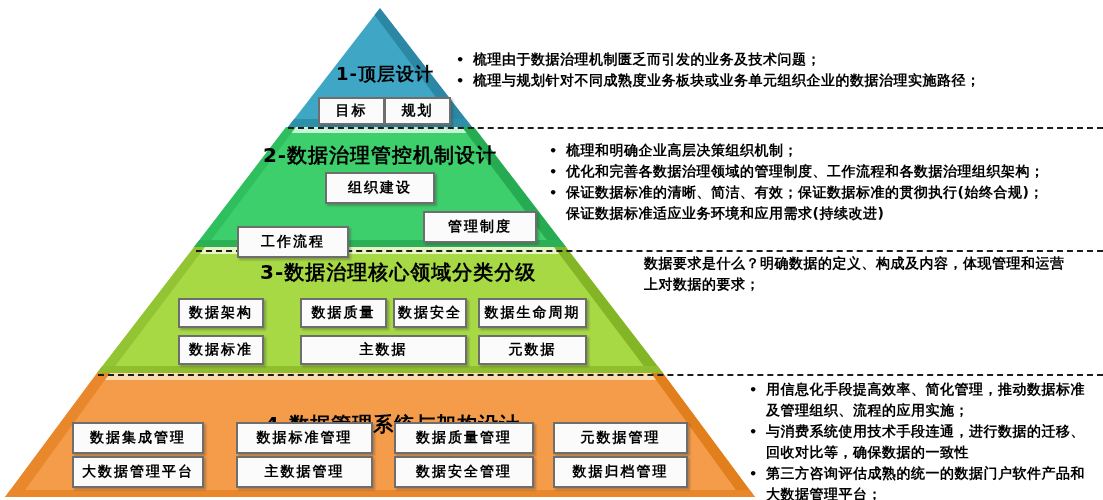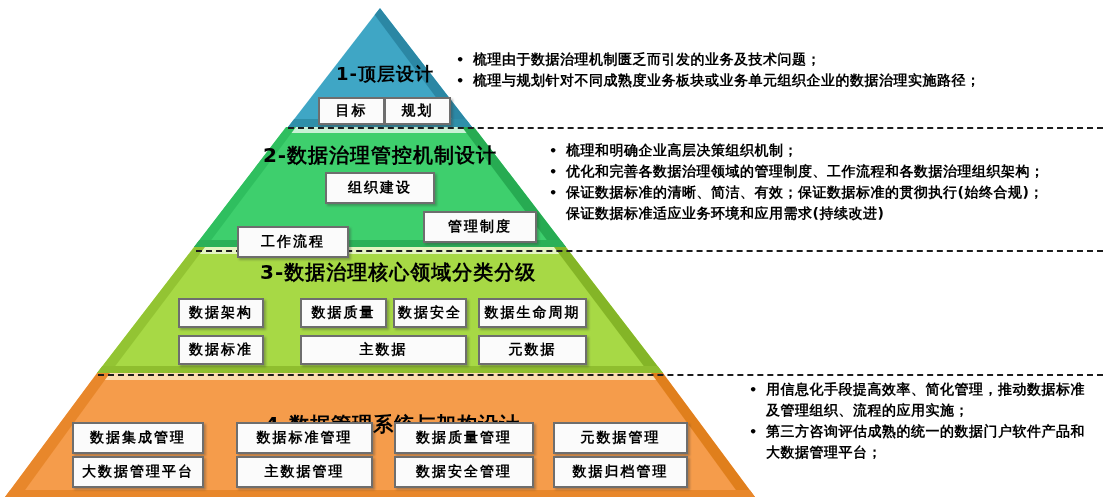--- a/index.html
+++ b/index.html
@@ -100,19 +100,23 @@
     <li>梳理由于数据治理机制匮乏而引发的业务及技术问题；</li>
     <li>梳理与规划针对不同成熟度业务板块或业务单元组织企业的数据治理实施路径；</li>
   </ul>
 
   <ul class="notes" style="left:545px;top:140px;width:512px;">
     <li>梳理和明确企业高层决策组织机制；</li>
     <li>优化和完善各数据治理领域的管理制度、工作流程和各数据治理组织架构；</li>
     <li>保证数据标准的清晰、简洁、有效；保证数据标准的贯彻执行(始终合规)；保证数据标准适应业务环境和应用需求(持续改进)</li>
   </ul>
 
+  <ul class="notes plain" style="left:644px;top:253px;width:428px;">
+    <li>数据要求是什么？明确数据的定义、构成及内容，体现管理和运营上对数据的要求；</li>
+  </ul>
 
   <ul class="notes" style="left:745px;top:379px;width:352px;">
     <li>用信息化手段提高效率、简化管理，推动数据标准及管理组织、流程的应用实施；</li>
+    <li>与消费系统使用技术手段连通，进行数据的迁移、回收对比等，确保数据的一致性</li>
     <li>第三方咨询评估成熟的统一的数据门户软件产品和大数据管理平台；</li>
   </ul>
 
 </div>
 
 </body></html>

